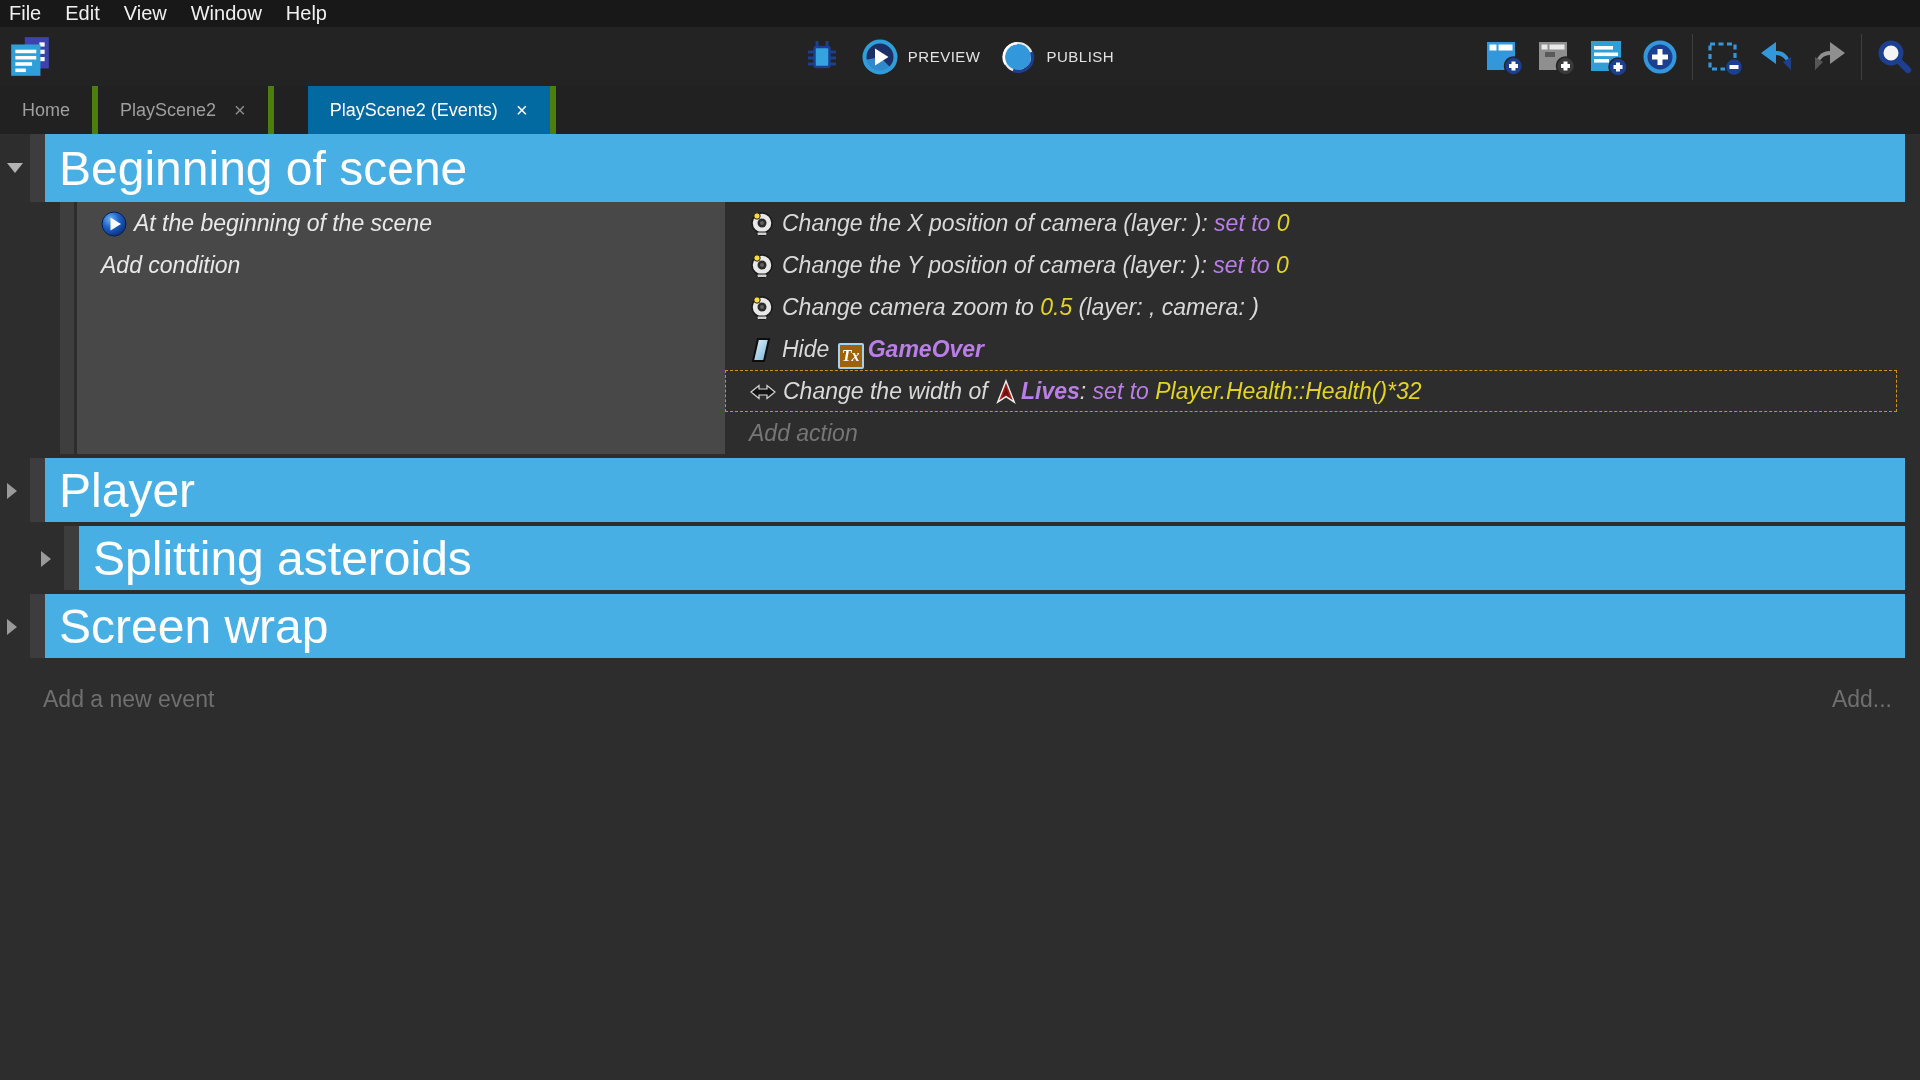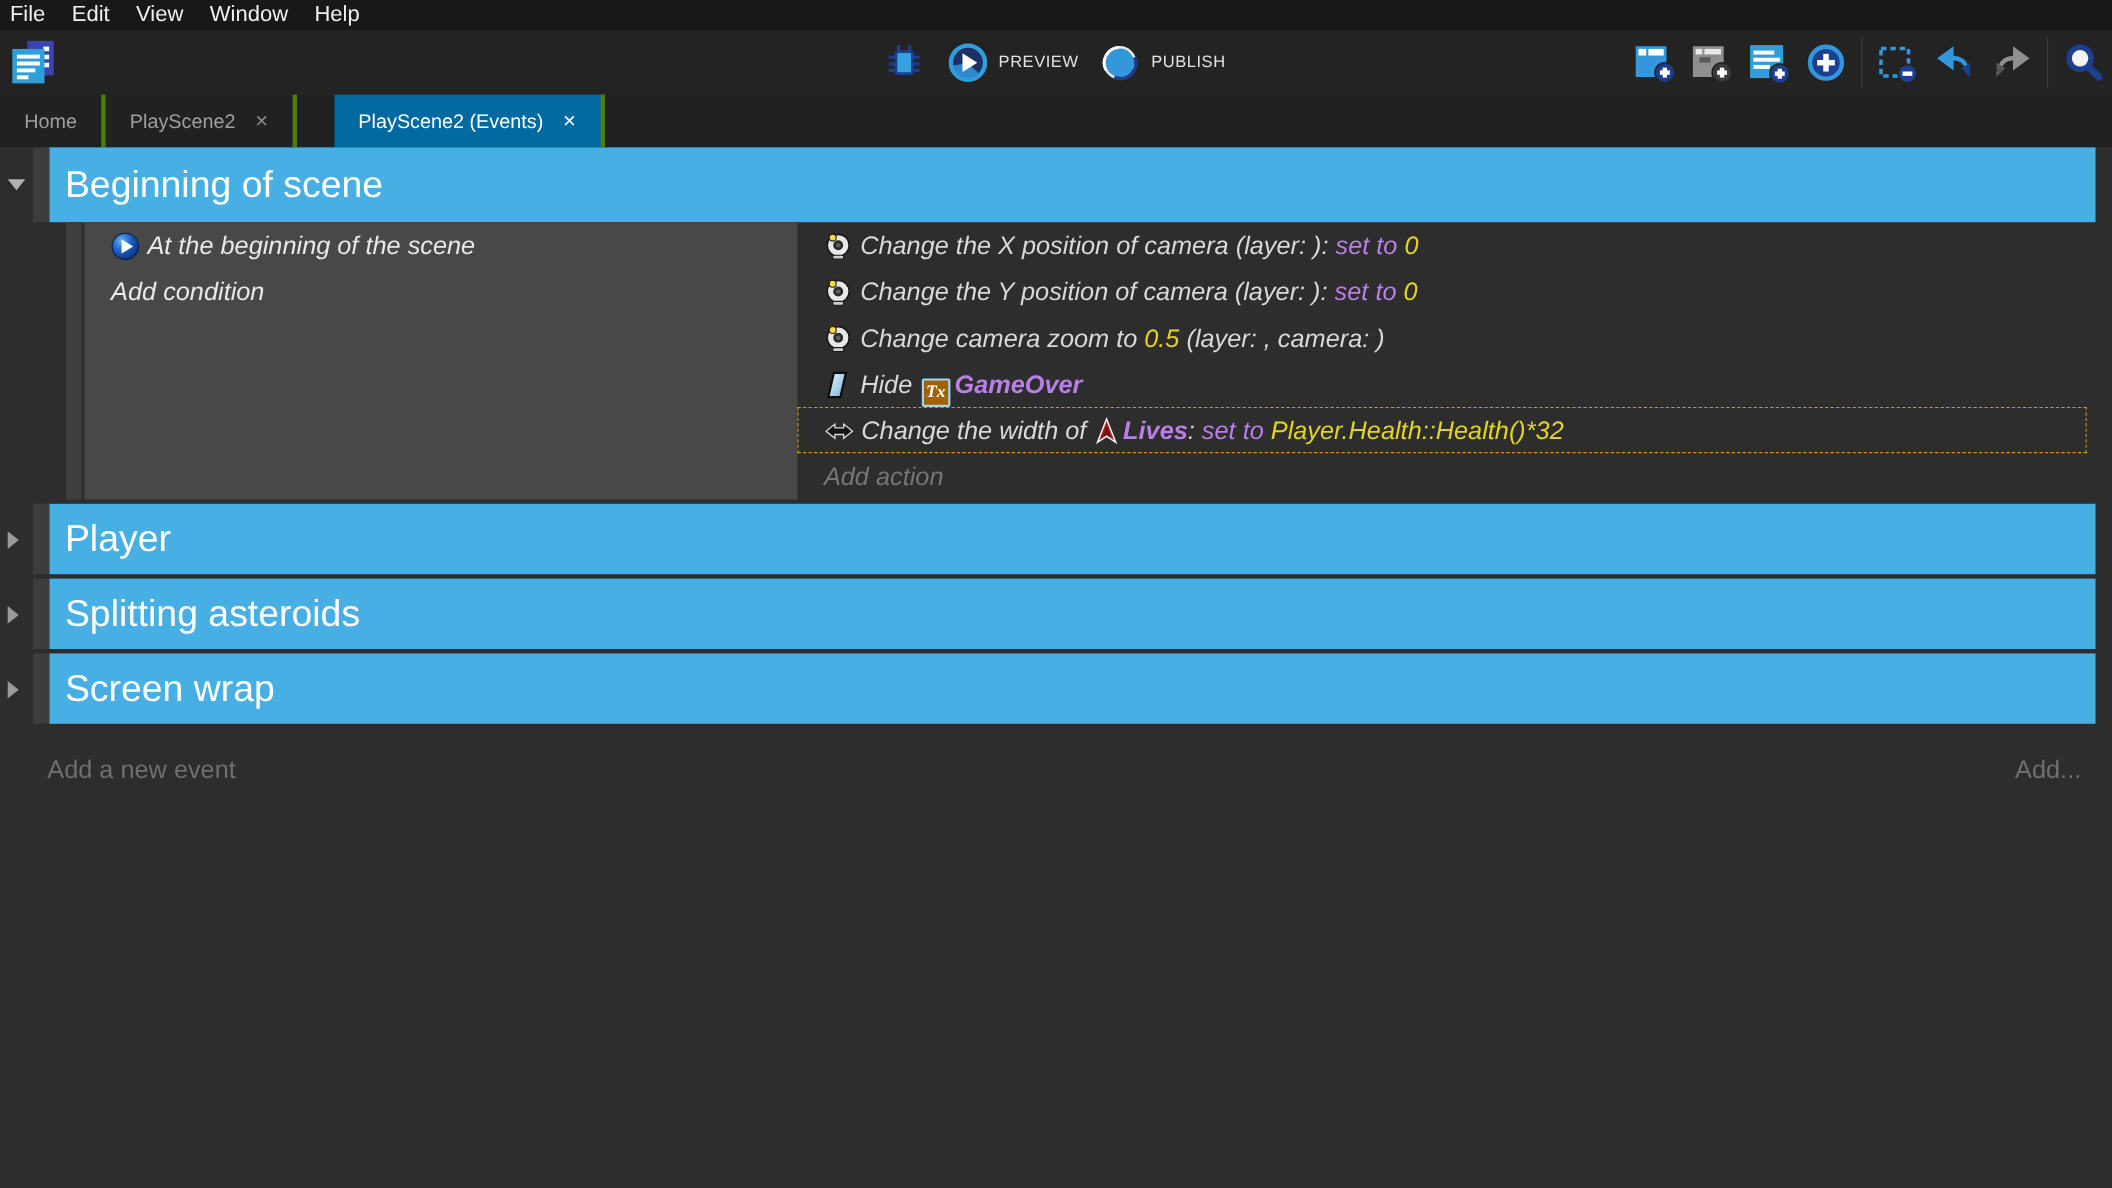--- a/index.html
+++ b/index.html
@@ -23,36 +23,36 @@
   .tb-label { color:#e2e2e2; font-size:15px; letter-spacing:0.5px; }
   .toolbar-right { position:absolute; right:6px; top:0; height:59px;
     display:flex; align-items:center; gap:12px; }
   .tb-sep { width:1px; height:46px; background:#3f3f3f; }
   .tb-icon { width:40px; height:40px; display:block; }
 
   
   .tabbar { position:absolute; left:0; top:86px; width:100%; height:48px;
     background:#212121; display:flex; align-items:stretch; }
   .tab { display:flex; align-items:center; gap:18px; padding:0 22px;
-    color:#9f9f9f; font-size:18px; border-right:4px solid #4d7c0f; cursor:default; }
+    color:#9f9f9f; font-size:18px; border-right:6px solid #4d7c0f; cursor:default; }
   .tab .x { font-size:20px; color:#8d8d8d; line-height:1; }
   .tab.active { background:#0369a1; color:#ffffff;margin-left:34px; }
   .tab.active .x { color:#ffffff; }
 
   
   .sheet { position:absolute; left:0; top:134px; width:1920px; height:946px; background:#2d2d2d; }
   .group { position:absolute; left:0; right:0; }
   .caret { position:absolute; left:7px; width:0; height:0; }
   .caret.down { border-left:8px solid transparent; border-right:8px solid transparent;
     border-top:10px solid #b3b3b3; }
   .caret.right { border-top:8px solid transparent; border-bottom:8px solid transparent;
     border-left:10px solid #9a9a9a; }
   .handle { position:absolute; left:30px; width:15px; top:0; bottom:0; background:#3d3d3d; }
   .gbar { position:absolute; left:45px; right:15px; top:0; bottom:0; background:#48afe4;
-    display:flex; align-items:center; padding-left:14px; color:#ffffff; font-size:34px;
+    display:flex; align-items:center; padding-left:14px; color:#ffffff; font-size:48px;
     font-weight:400; }
 
   .g1-content { position:absolute; left:0; right:0; top:68px; height:252px; }
   .indent-strip { position:absolute; left:60px; width:14px; top:0; bottom:0; background:#3e3e3e; }
   .cond-col { position:absolute; left:77px; width:648px; top:0; bottom:0; background:#484848; }
   .act-col { position:absolute; left:725px; right:15px; top:0; bottom:0; }
   .row { display:block; height:42px; line-height:42px; white-space:nowrap; overflow:hidden;
     padding-left:24px; font-size:23px; color:#d9d9d9;font-style:italic; }
   .cond-col .row { color:#e8e8e8; }
   .row .ic { vertical-align:-6px; margin-right:7px; }
@@ -308,21 +308,21 @@
     </div>
 
     <div class="group" style="top:324px; height:64px;">
       <div class="caret right" style="top:25px;"></div>
       <div class="handle"></div>
       <div class="gbar">
         <span>Player</span>
       </div>
     </div>
 
-    <div class="group" style="top:392px; height:64px;">
+    <div class="group" style="top:392px; height:64px;margin-left:34px;">
       <div class="caret right" style="top:25px;"></div>
       <div class="handle"></div>
       <div class="gbar">
         <span>Splitting asteroids</span>
       </div>
     </div>
 
     <div class="group" style="top:460px; height:64px;">
       <div class="caret right" style="top:25px;"></div>
       <div class="handle"></div>

